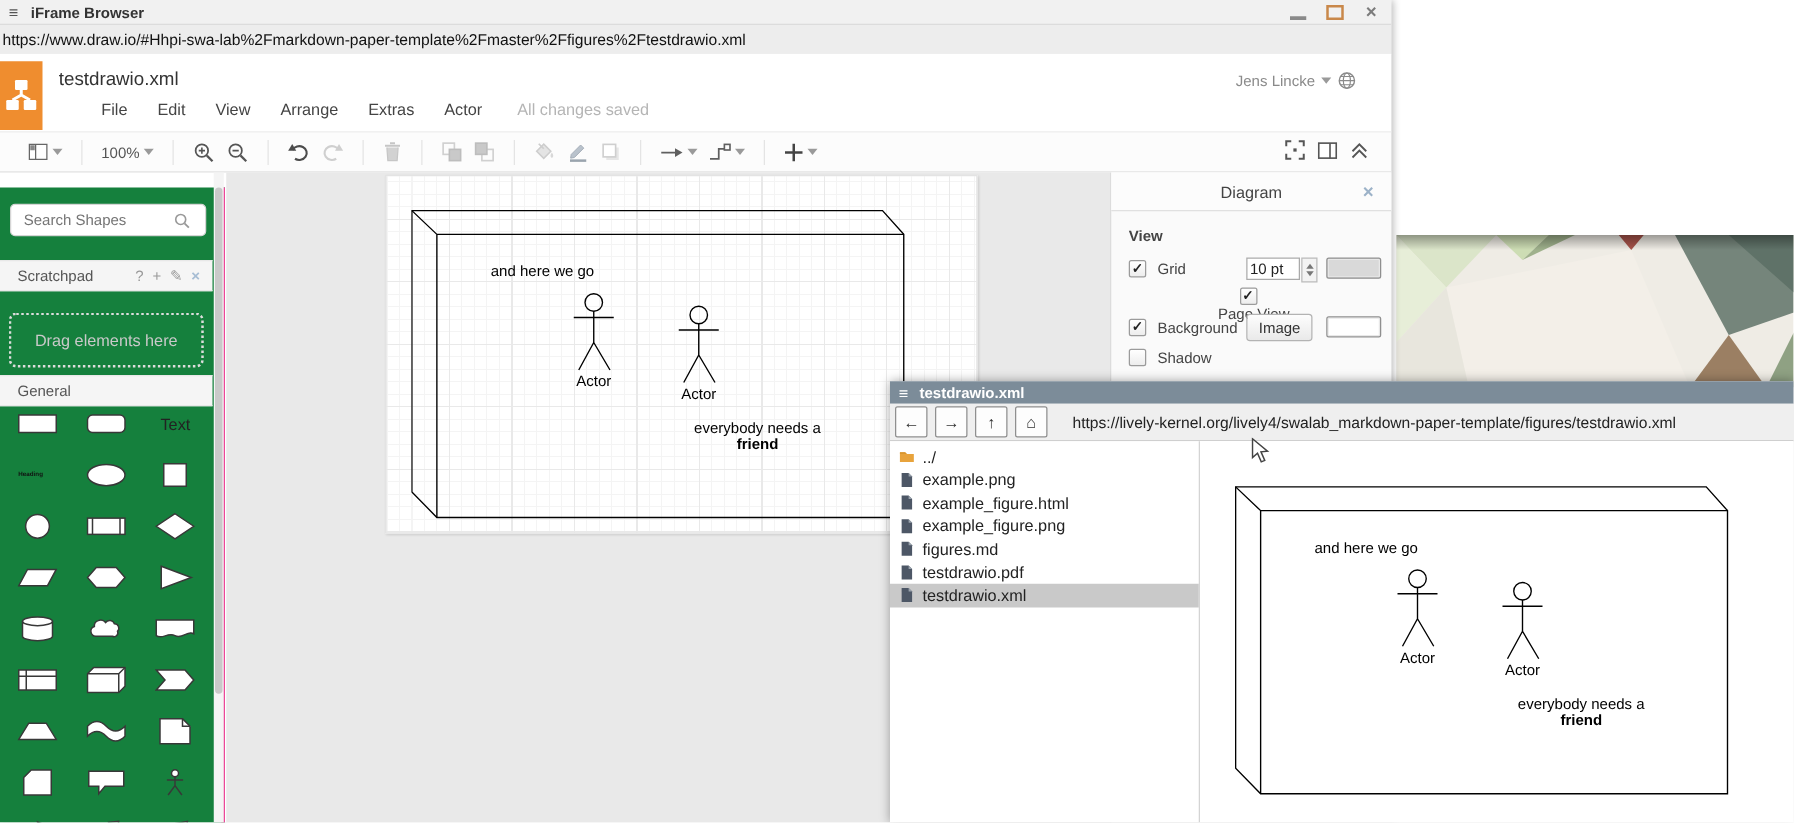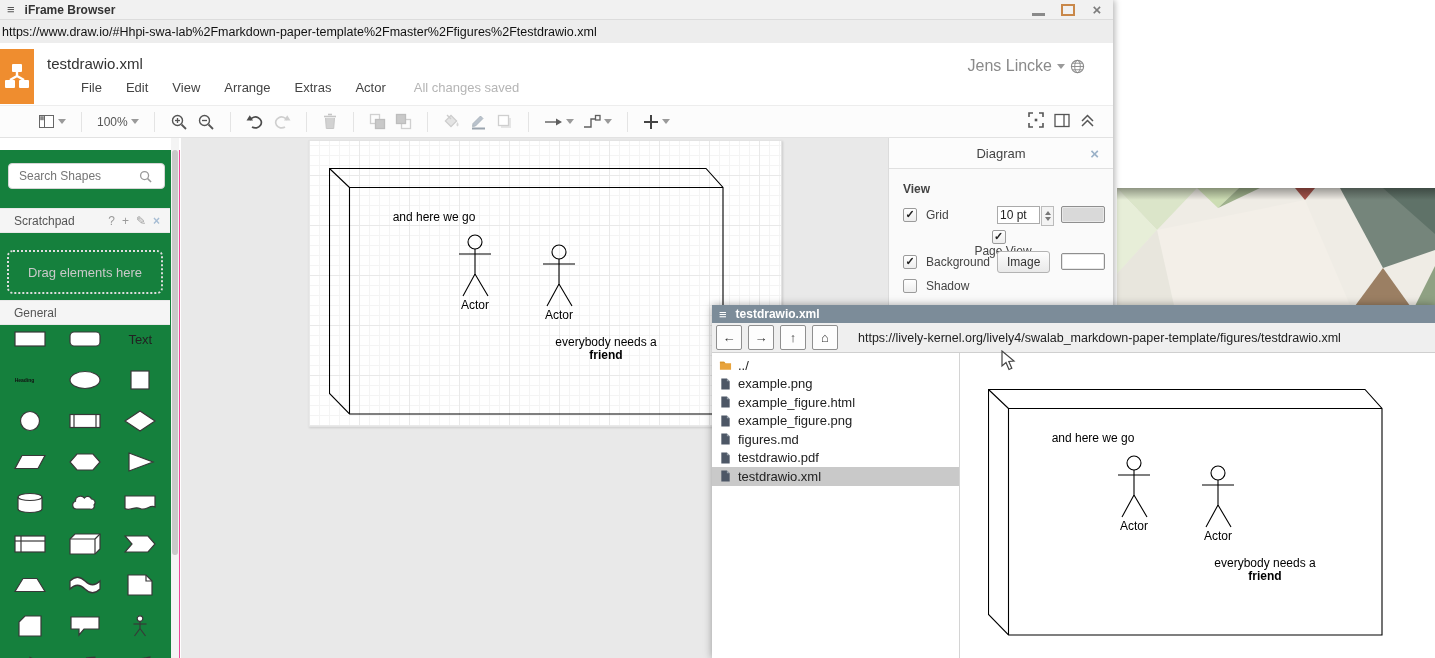--- a/index.html
+++ b/index.html
@@ -18,25 +18,25 @@
   .wc-close{color:#7c7c7c;font-size:15px;font-weight:bold;line-height:10px;}
   .ifw-urlbar{left:0;top:20px;width:100%;height:23px;background:#ededed;border-bottom:1px solid #e0e0e0;display:flex;align-items:center;}
   .ifw-url{font-size:12.5px;color:#111;margin-left:2px;white-space:nowrap;}
 
   
   .dw-header{left:0;top:43px;width:100%;height:62px;background:#fff;}
   .dw-logo{left:0;top:6px;width:34px;height:55px;background:#ef8d2f;display:flex;align-items:center;justify-content:center;}
   .dw-title{left:47px;top:12px;font-size:15px;color:#333;}
   .dw-menubar{left:47px;top:37px;display:flex;gap:24px;font-size:13px;color:#444;margin-left:34px;}
   .dw-status{color:#b5b5b5;margin-left:4px;}
-  .dw-user{right:28px;top:14px;display:flex;align-items:center;gap:5px;color:#8a8a8a;font-size:16px;}
+  .dw-user{right:28px;top:14px;display:flex;align-items:center;gap:5px;color:#8a8a8a;font-size:12px;}
   .caret{display:inline-block;width:0;height:0;border-left:4px solid transparent;border-right:4px solid transparent;border-top:5px solid #9a9a9a;}
 
   
-  .dw-toolbar{left:0;top:105px;width:100%;height:33px;background:#fcfcfc;border-top:1px solid #ededed;border-bottom:1px solid #e2e2e2;display:flex;align-items:center;padding-left:38px;box-sizing:border-box;gap:9px;}
+  .dw-toolbar{left:0;top:105px;width:100%;height:33px;background:#fcfcfc;border-top:1px solid #ededed;border-bottom:1px solid #e2e2e2;display:flex;align-items:center;padding-left:22px;box-sizing:border-box;gap:9px;}
   .tsep{width:1px;height:20px;background:#e4e4e4;margin:0 6px;}
   .tbtn{display:flex;align-items:center;gap:3px;cursor:pointer;}
   .tzoom{font-size:12px;color:#555;}
   .ticon{display:block;}
   .tb-right{position:absolute;right:18px;top:112px;display:flex;gap:10px;align-items:center;}
 
   
   .sidebar{left:0;top:150px;width:180px;height:520px;background:#15803d;border-right:3px solid #ec4899;box-sizing:border-box;}
   .search-wrap{position:absolute;left:8px;top:13px;width:155px;height:24px;background:#fff;border:1px solid #d5d5d5;border-radius:4px;display:flex;align-items:center;}
   .search-wrap input{border:none;outline:none;background:transparent;font-size:12px;color:#333;margin-left:8px;width:118px;font-family:"Liberation Sans",sans-serif;}

